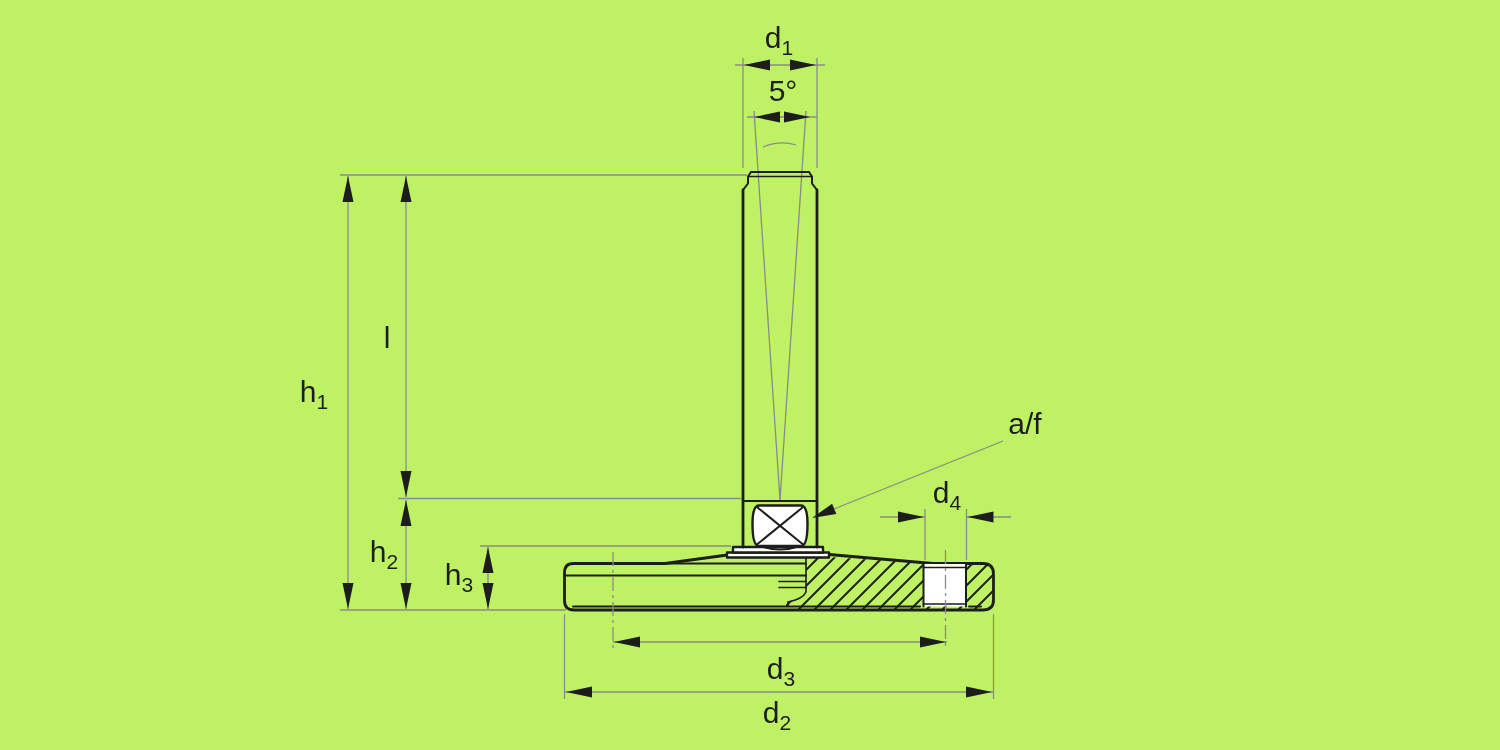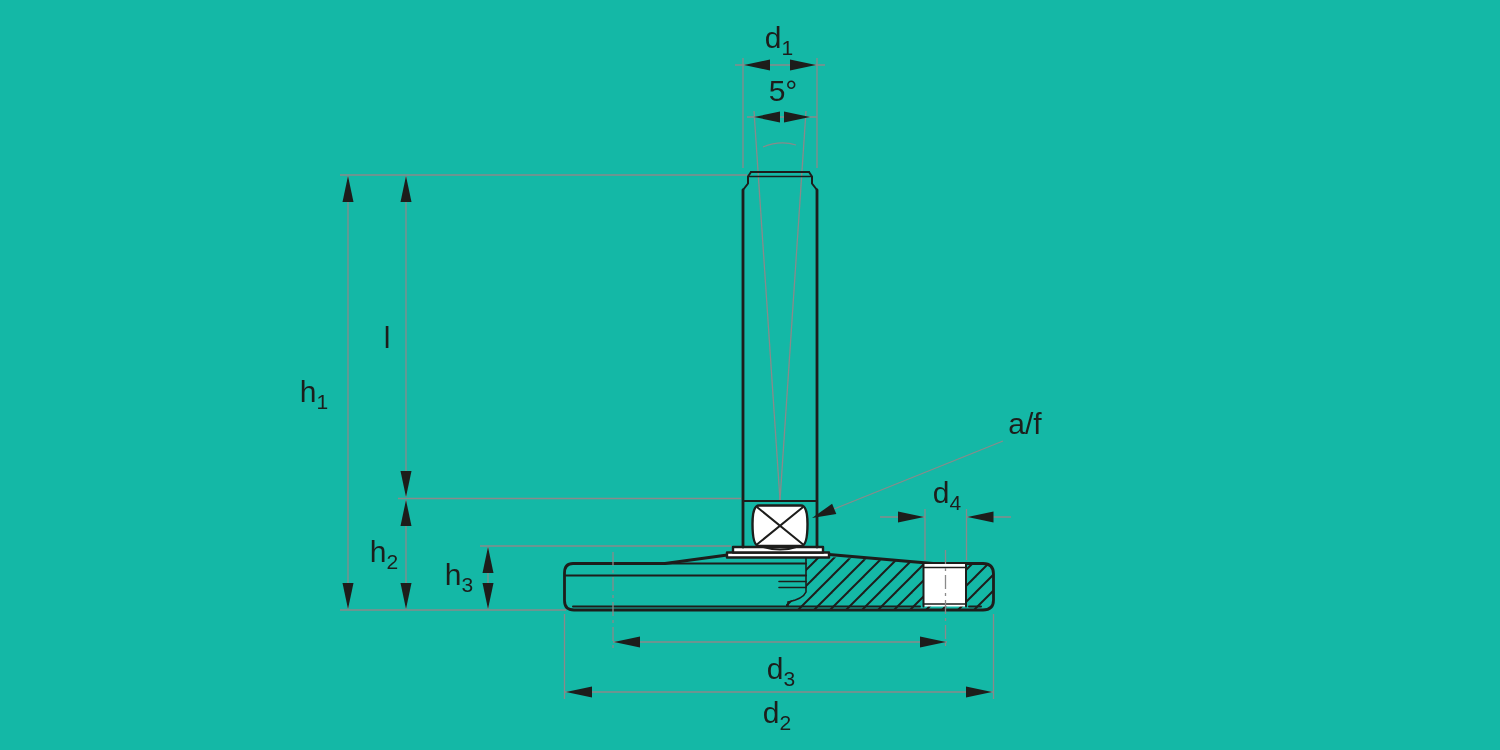--- a/index.html
+++ b/index.html
@@ -1,16 +1,16 @@
 <!DOCTYPE html>
 <html><head>
 <meta charset="utf-8">
 <style>
   html,body{margin:0;padding:0;background:#ffffff;}
-  .stage{position:relative;width:1500px;height:750px;background:#14b8a6;overflow:hidden;
+  .stage{position:relative;width:1500px;height:750px;background:#bef264;overflow:hidden;
          font-family:"Liberation Sans",sans-serif;}
   svg{display:block;}
   .outline{fill:none;stroke:#1d1d1b;stroke-width:2.8;stroke-linejoin:round;stroke-linecap:round;}
   .med{fill:none;stroke:#1d1d1b;stroke-width:2;stroke-linejoin:round;stroke-linecap:round;}
   .thin{fill:none;stroke:#1d1d1b;stroke-width:1.6;stroke-linecap:round;}
   .whitefill{fill:#ffffff;stroke:#1d1d1b;stroke-width:2.4;stroke-linejoin:round;}
   .dim{fill:none;stroke:#8a8a8a;stroke-width:1.3;}
   .cline{fill:none;stroke:#8a8a8a;stroke-width:1.3;stroke-dasharray:14 4 3 4;}
   .arr{fill:#1d1d1b;stroke:none;}
   .lbl{font-family:"Liberation Sans",sans-serif;font-size:30px;fill:#1d1d1b;}

